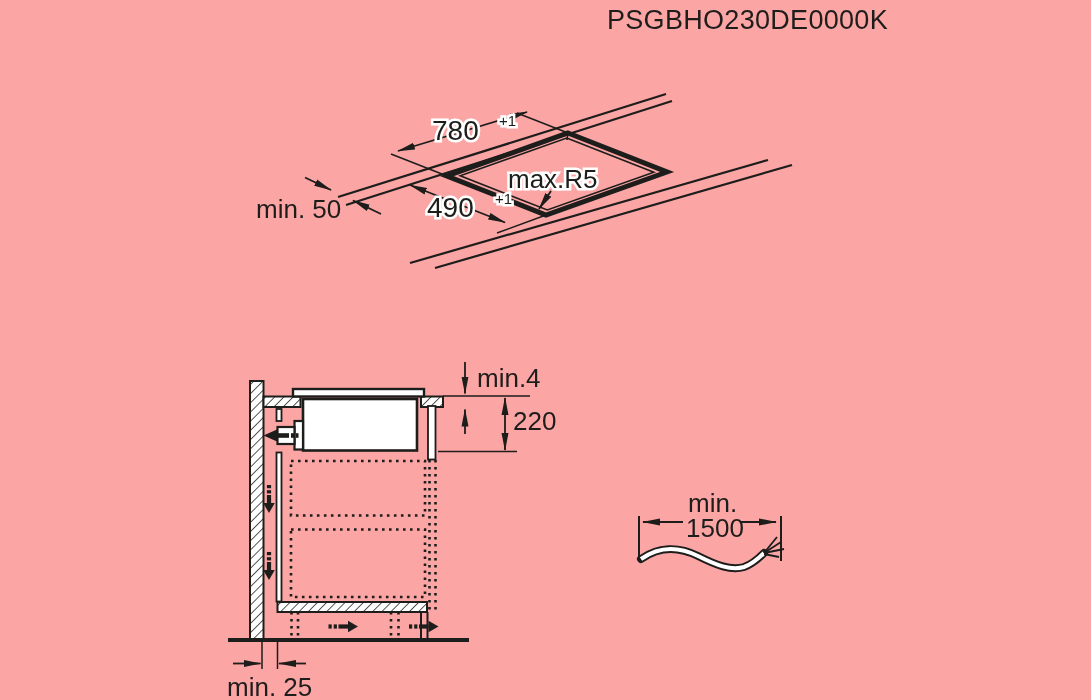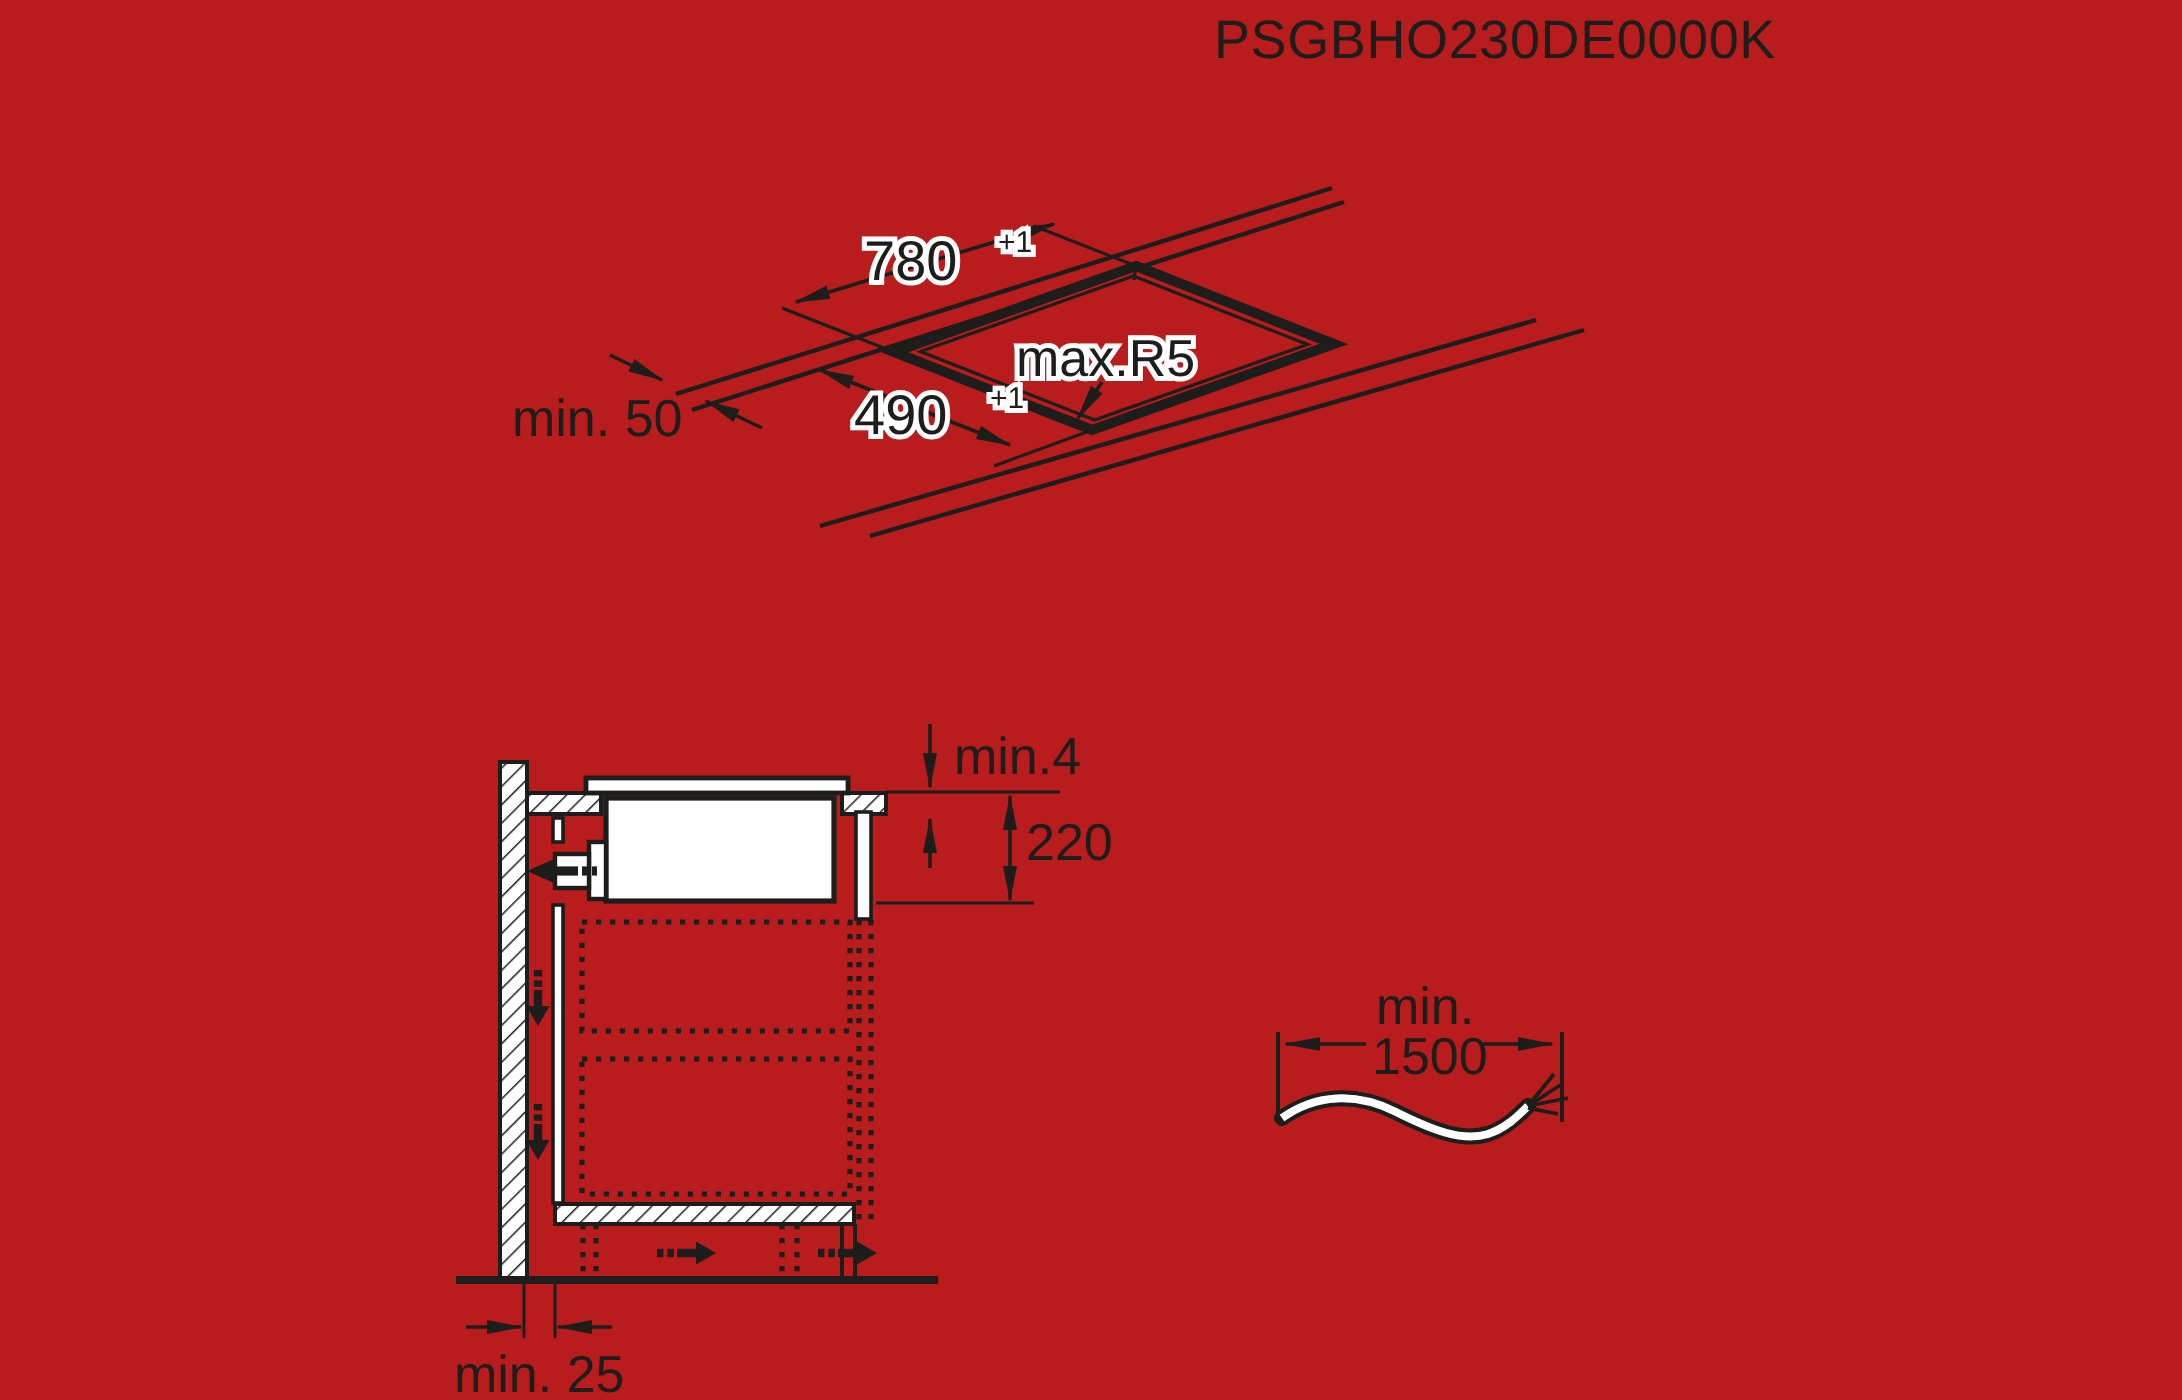--- a/index.html
+++ b/index.html
@@ -1,19 +1,19 @@
 <!DOCTYPE html>
 <html><head>
 <meta charset="utf-8">
 <style>
   html,body{margin:0;padding:0;background:#ffffff;}
   .stage{
     position:relative;
     width:1091px;height:700px;
-    background:#b91c1c;
+    background:#fca5a5;
     font-family:"Liberation Sans", sans-serif;
     overflow:hidden;
     text-align:right;
   }
   svg{display:block;}
   text{
     fill:#1d1d1b;
     font-family:"Liberation Sans", sans-serif;
   }
   .lbl{font-size:26px;}

